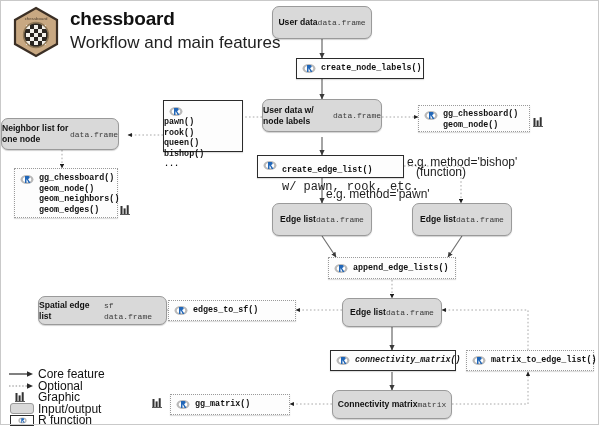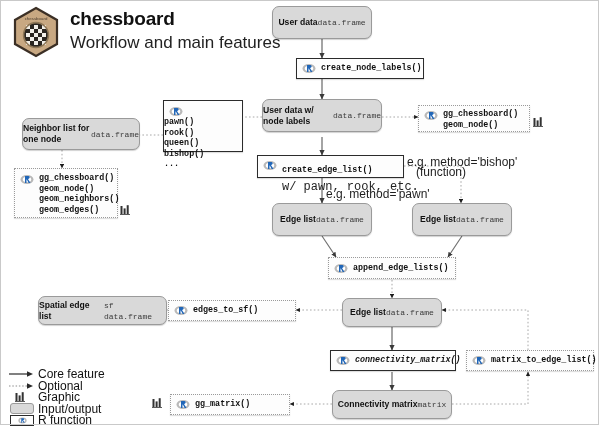--- a/index.html
+++ b/index.html
@@ -203,21 +203,21 @@
     <span class="lines">gg_chessboard()
 geom_node()</span>
   </div>
   <svg class="gicon" style="position:absolute;left:533px;top:117px;" viewBox="0 0 11 10">
     <rect x="0.5" y="1" width="2" height="8" fill="#333"></rect>
     <rect x="3.6" y="3.4" width="2" height="5.6" fill="#333"></rect>
     <rect x="6.7" y="0.2" width="2" height="8.8" fill="#333"></rect>
     <rect x="0" y="9.2" width="10" height="0.8" fill="#333"></rect>
   </svg>
 
-  <div class="node io" style="left:22px;top:118px;width:118px;height:32px;">
+  <div class="node io" style="left:1px;top:118px;width:118px;height:32px;">
     <div class="t1">Neighbor list for one node</div>
     <div class="t2">data.frame</div>
   </div>
 
   <div class="node fn opt" style="left:14px;top:168px;width:104px;height:50px;align-items:flex-start;padding-top:4px;">
     <svg class="ricon" viewBox="0 0 28 22" style="margin-top:1px;">
       <ellipse cx="14" cy="11" rx="13" ry="9.2" fill="#b9b9b9"></ellipse>
       <ellipse cx="14" cy="11" rx="8.4" ry="5.3" fill="#fff"></ellipse>
       <path d="M10 18 L10 4 L16 4 C20 4 21 9 16 10 L21 18 L17.4 18 L13.6 11 L13 11 L13 18 z" fill="#2066B8"></path>
     </svg>

